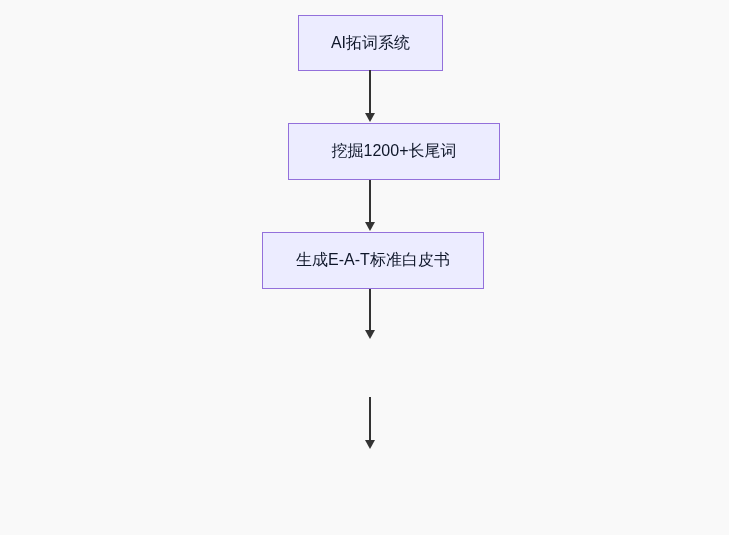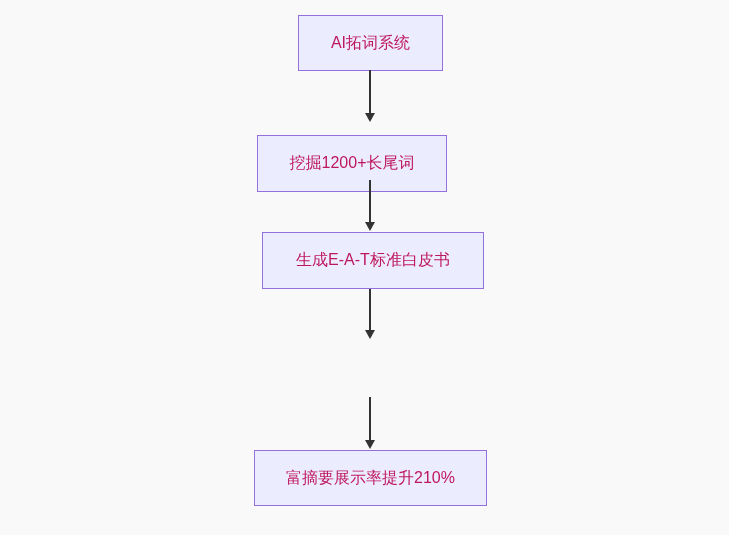--- a/index.html
+++ b/index.html
@@ -19,30 +19,30 @@
     left: 0;
     top: 0;
     width: 729px;
     height: 535px;
   }
   .flow-node {
     position: absolute;
     box-sizing: border-box;
     background: #ECECFF;
     border: 1.5px solid #9370DB;
-    color: #be185d;
+    color: #0f172a;
     font-size: 16px;
     display: flex;
     align-items: center;
     justify-content: center;
     text-align: center;
     white-space: nowrap;
   }
   .node-a { left: 298px; top: 15px;  width: 145px; height: 56px; }
-  .node-b { left: 257px; top: 123px; width: 190px; height: 57px; margin-top: 12px; }
+  .node-b { left: 288px; top: 123px; width: 212px; height: 57px; }
   .node-c { left: 262px; top: 232px; width: 222px; height: 57px; }
   .node-d { left: 264px; top: 340px; width: 219px; height: 57px; }
   .node-e { left: 254px; top: 450px; width: 233px; height: 56px; }
 
   .edge-line {
     position: absolute;
     width: 2px;
     background: #333333;
     left: 369px;
   }
@@ -81,15 +81,14 @@
 
   <div class="flow-node node-c">生成E-A-T标准白皮书</div>
 
   <div class="edge-line line-3"></div>
   <div class="edge-head head-3"></div>
 
 
   <div class="edge-line line-4"></div>
   <div class="edge-head head-4"></div>
 
-  <div class="flow-node node-e">富摘要展示率提升210%</div>
 
 </div>
 
 </body></html>

